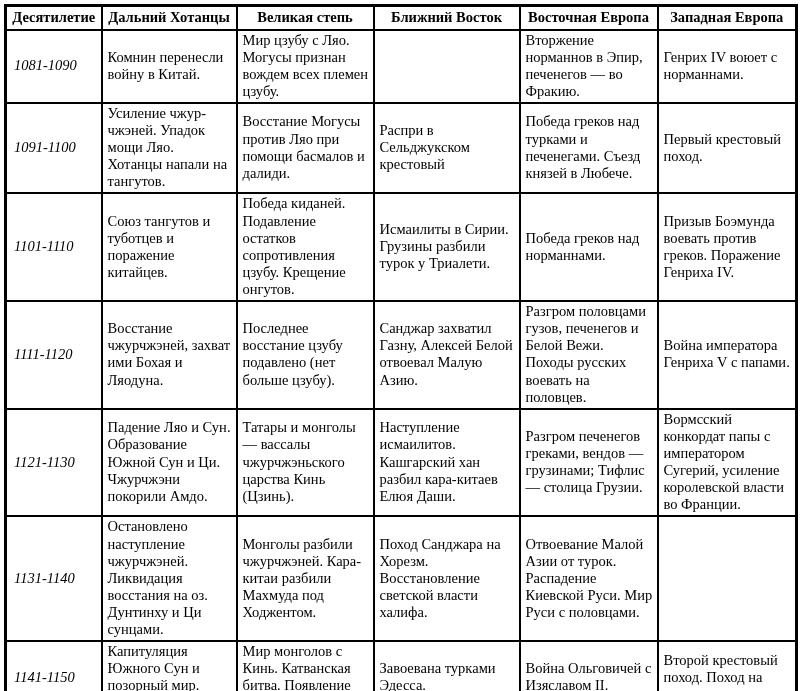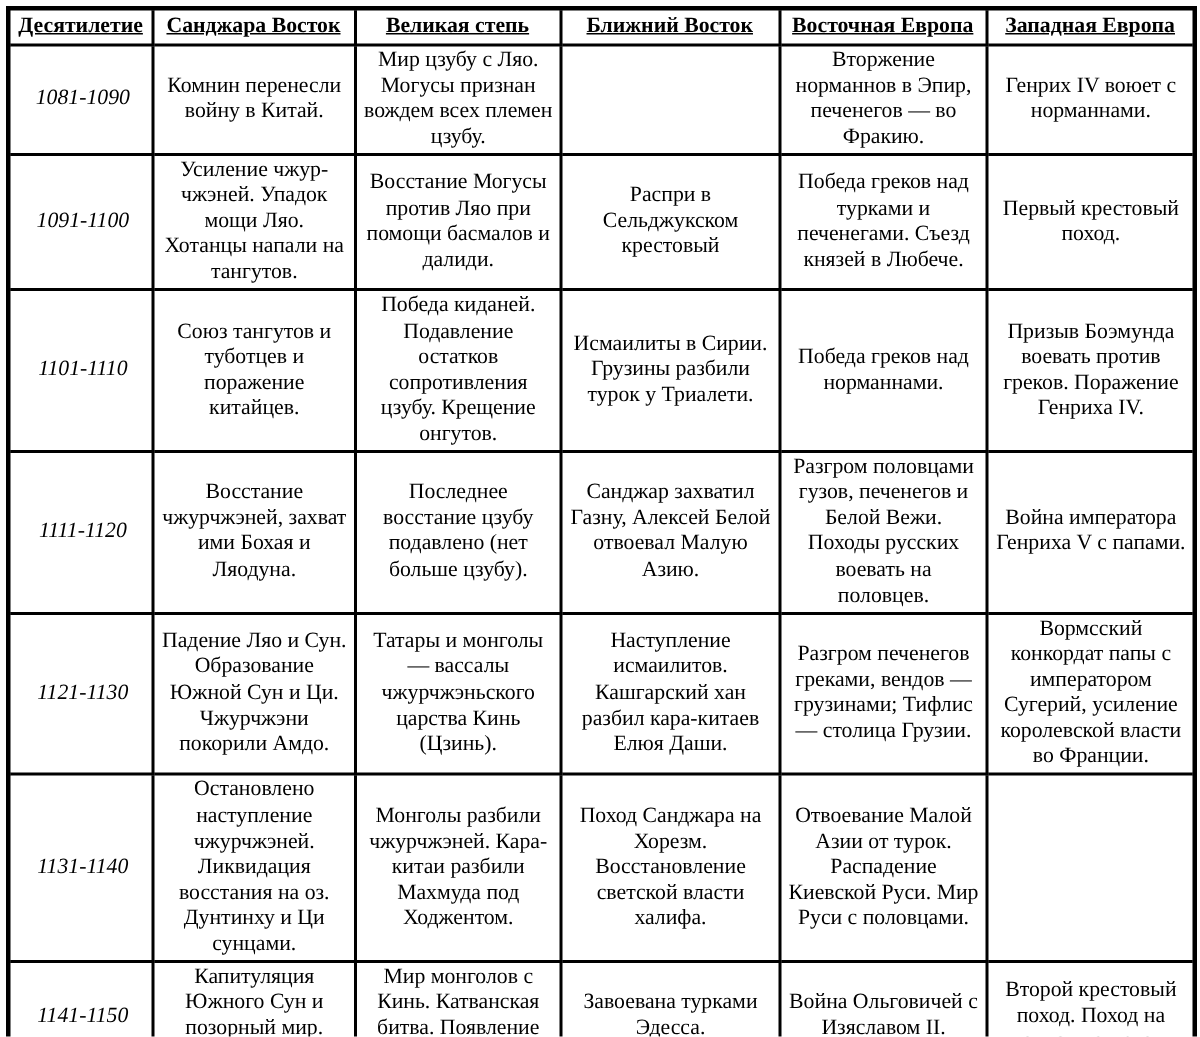--- a/index.html
+++ b/index.html
@@ -21,35 +21,35 @@
     margin: 4px 0 0 4px;
     border: 3px solid #000000;
     font-size: 14.5px;
     line-height: 1.18;
   }
   table.history th,
   table.history td {
     border: 2px solid #000000;
     padding: 1px 4px 2px 5px;
     vertical-align: middle;
-    text-align: center;
+    text-align: left;
     overflow: hidden;
     word-wrap: break-word;
   }
   table.history thead th {
     text-align: center;
     font-weight: bold;
     padding: 2px 2px;
   }
   table.history td.decade {
     white-space: nowrap;
     padding-left: 7px;
     font-style: italic;
   }
-  thead tr          { height: 24px; text-decoration: underline; }
+  thead tr          { height: 24px; }
   tbody tr:nth-child(1) { height: 64px; }
   tbody tr:nth-child(2) { height: 69px; }
   tbody tr:nth-child(3) { height: 71px; }
   tbody tr:nth-child(4) { height: 84px; }
   tbody tr:nth-child(5) { height: 101px; }
   tbody tr:nth-child(6) { height: 116px; }
   tbody tr:nth-child(7) { height: 66px; }
   tbody tr:nth-child(8) { height: 88px; }
 </style>
 </head>
@@ -60,21 +60,21 @@
     <col style="width:96px">
     <col style="width:135px">
     <col style="width:137px">
     <col style="width:146px">
     <col style="width:138px">
     <col style="width:139px">
   </colgroup>
   <thead>
     <tr id="header-row">
         <th>Десятилетие</th>
-        <th>Санджара Восток</th>
+        <th>Дальний Хотанцы</th>
         <th>Великая степь</th>
         <th>Ближний Восток</th>
         <th>Восточная Европа</th>
         <th>Западная Европа</th>
       </tr>
   </thead>
   <tbody id="table-body">
       <tr>
         <td class="decade">1081-1090</td>
         <td>Комнин перенесли войну в Китай.</td>

